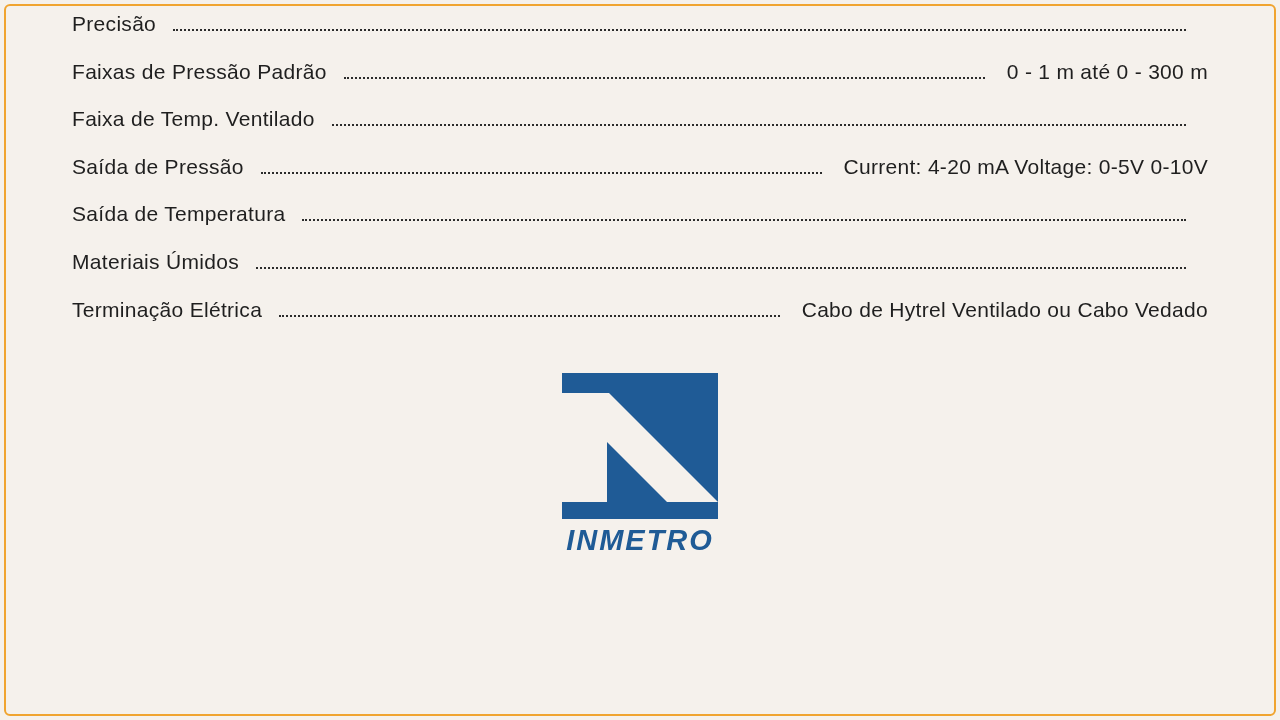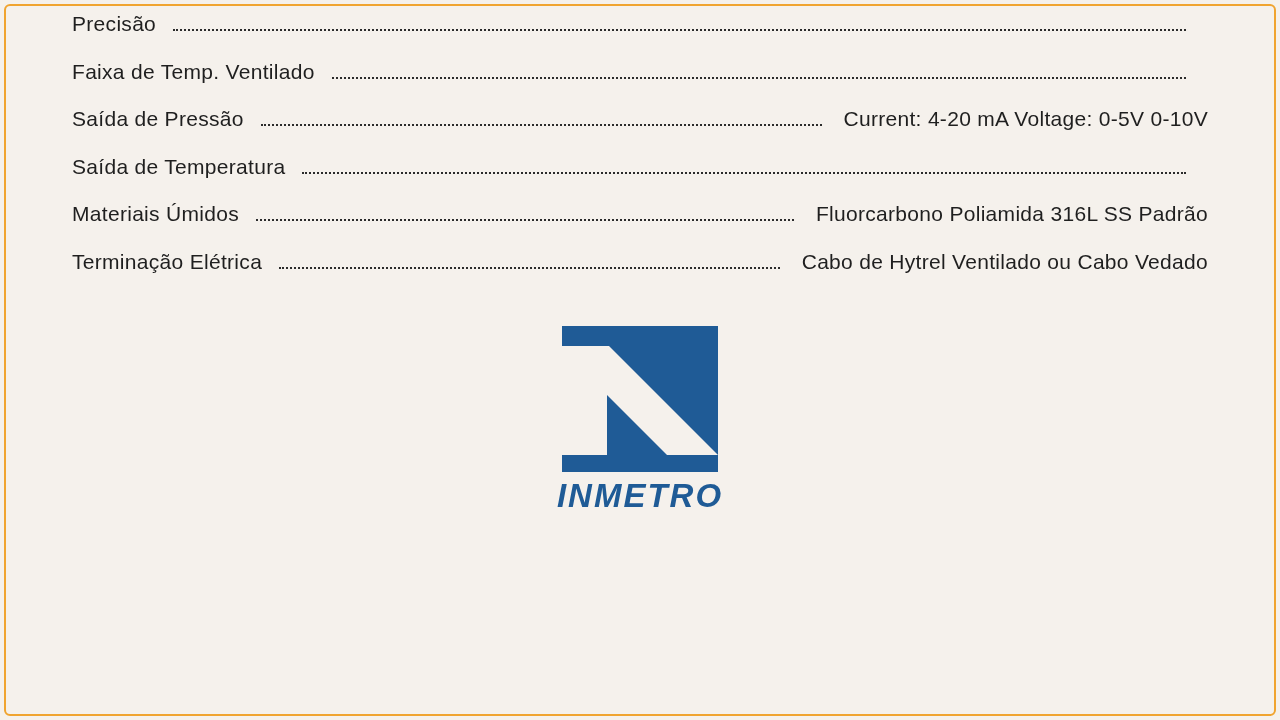--- a/index.html
+++ b/index.html
@@ -49,41 +49,46 @@
     align-items: center;
   }
   .logo-mark {
     width: 156px;
     height: 146px;
     display: block;
   }
   .logo-text {
     margin-top: 7px;
     font-family: "Liberation Sans", sans-serif;
-    font-size: 33px;
+    font-size: 29px;
     font-weight: bold;
     font-style: italic;
     letter-spacing: 2px;
     color: #1F5B96;
     line-height: 1;
   }
 </style>
 </head>
 <body>
 
 <div class="border-frame"></div>
 
 <div class="content">
   <div class="rows">
 
     <div class="row">
       <span class="label">Precisão</span>
       <span class="leader"></span>
     </div>
 
+    <div class="row">
+      <span class="label">Faixas de Pressão Padrão</span>
+      <span class="leader"></span>
+      <span class="value">0 - 1 m até 0 - 300 m</span>
+    </div>
 
     <div class="row">
       <span class="label">Faixa de Temp. Ventilado</span>
       <span class="leader"></span>
     </div>
 
 
     <div class="row">
       <span class="label">Saída de Pressão</span>
       <span class="leader"></span>
@@ -91,21 +96,20 @@
     </div>
 
     <div class="row">
       <span class="label">Saída de Temperatura</span>
       <span class="leader"></span>
     </div>
 
     <div class="row">
       <span class="label">Materiais Úmidos</span>
       <span class="leader"></span>
-      <span class="value">Fluorcarbono Poliamida 316L SS Padrão</span>
     </div>
 
     <div class="row">
       <span class="label">Terminação Elétrica</span>
       <span class="leader"></span>
       <span class="value">Cabo de Hytrel Ventilado ou Cabo Vedado</span>
     </div>
 
   </div>
 

